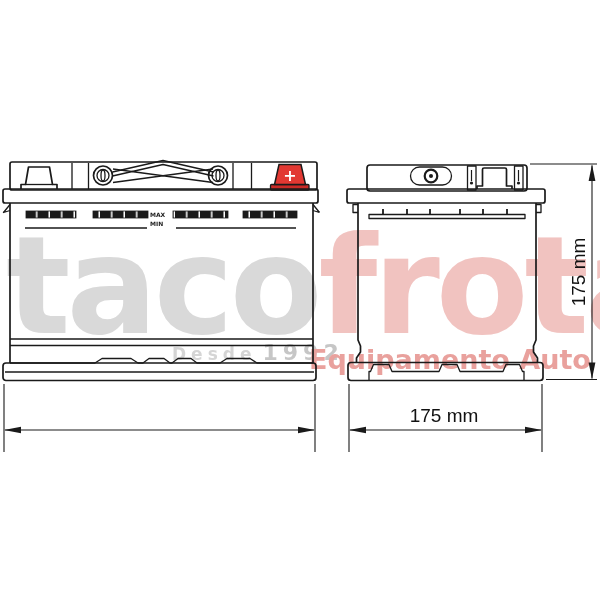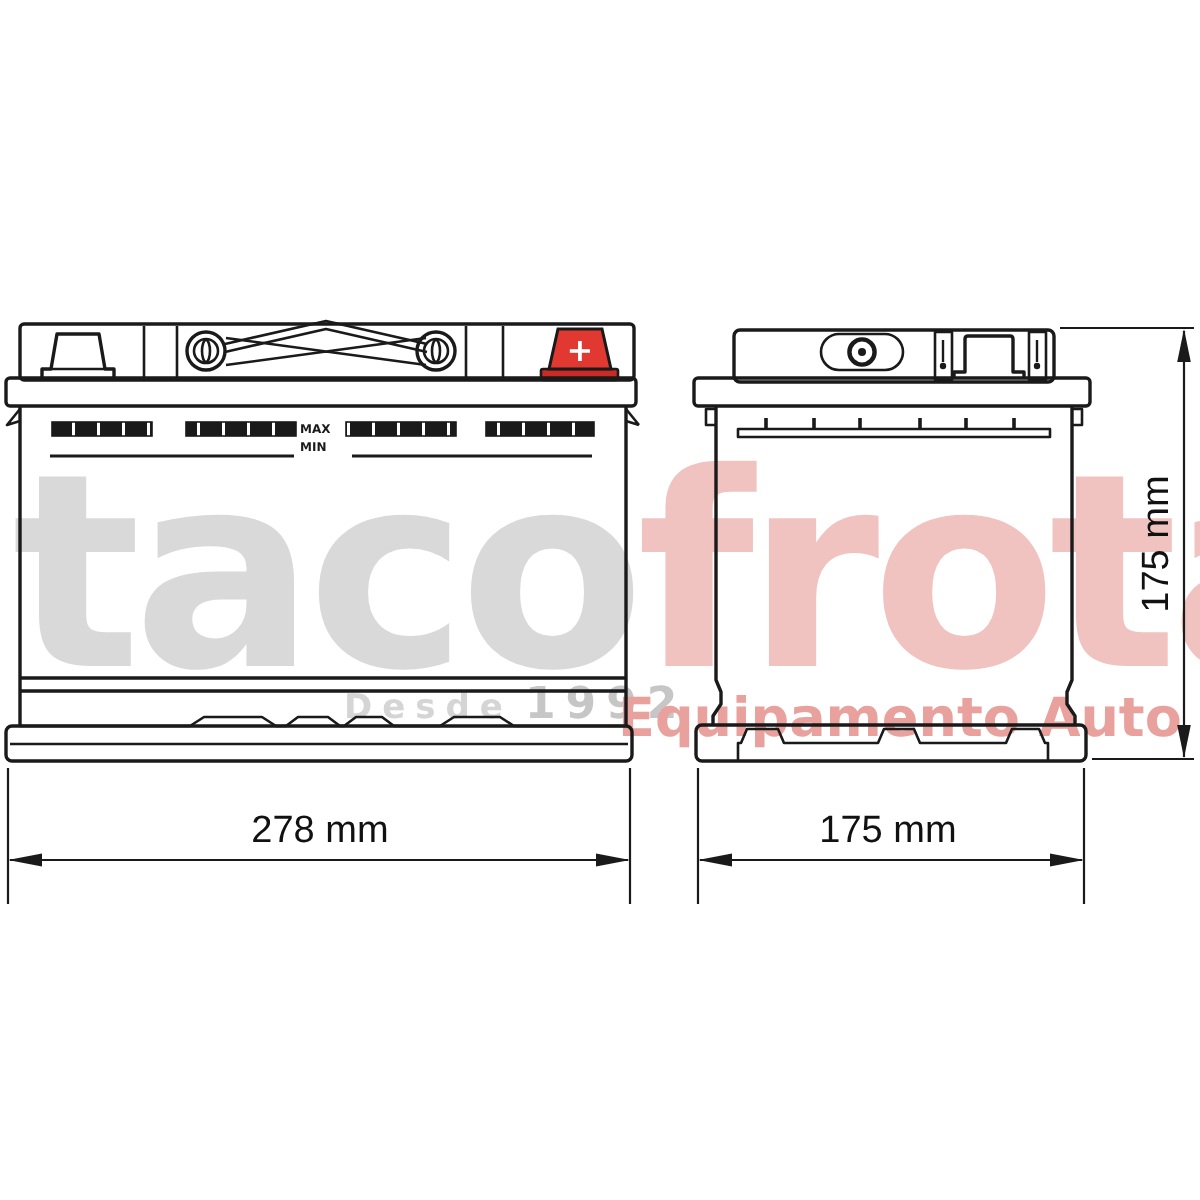--- a/index.html
+++ b/index.html
@@ -157,17 +157,16 @@
 
       <g>
         <path class="dimln" d="M530,164 H597 M546,379.5 H597"></path>
         <path class="dimln" d="M592,165.5 V378.5"></path>
         <polygon class="solid" points="592,164.5 588.6,181 595.4,181"></polygon>
         <polygon class="solid" points="592,379 588.6,362.5 595.4,362.5"></polygon>
       </g>
     </g>
   </svg>
 
-  <div class="dim dim-front-w">278 mm</div>
   <div class="dim dim-side-w">175 mm</div>
   <div class="dim dim-side-h">175 mm</div>
 
 </div>
 
 </body></html>

